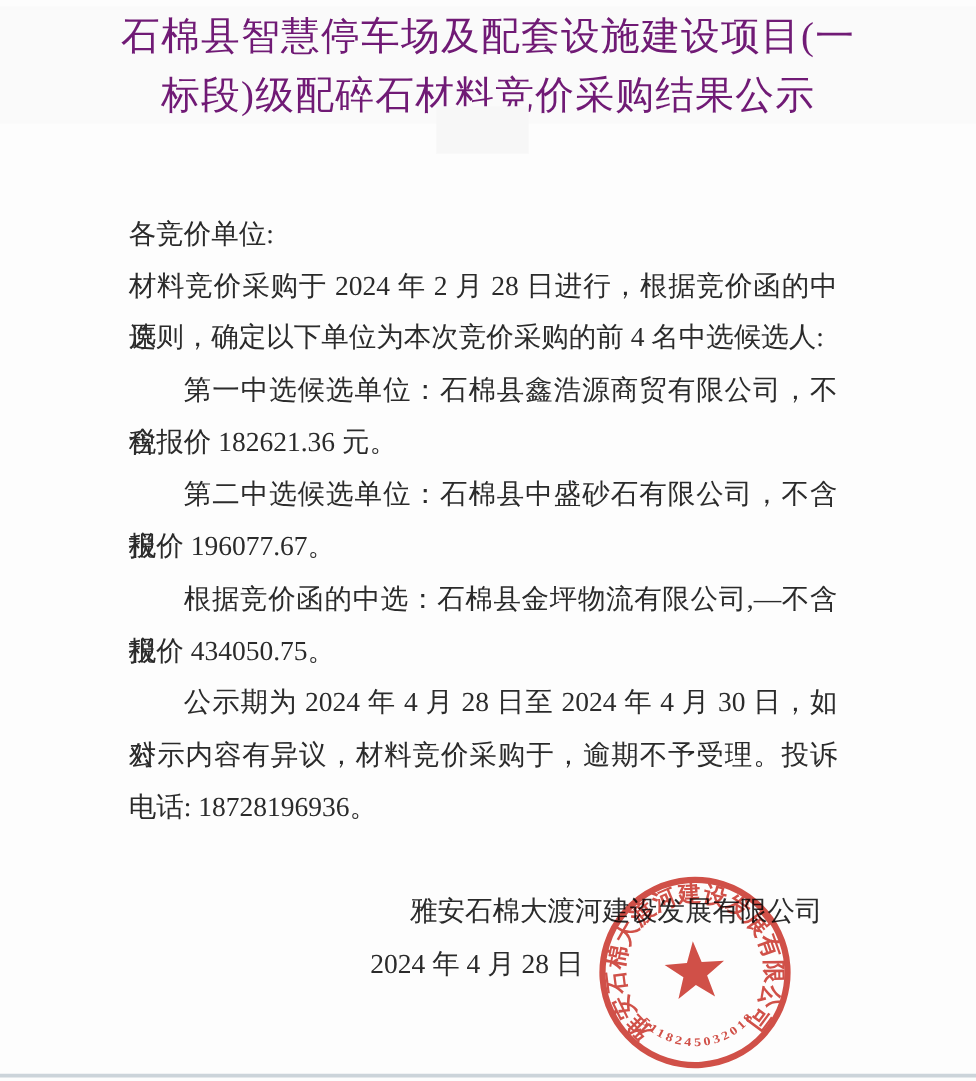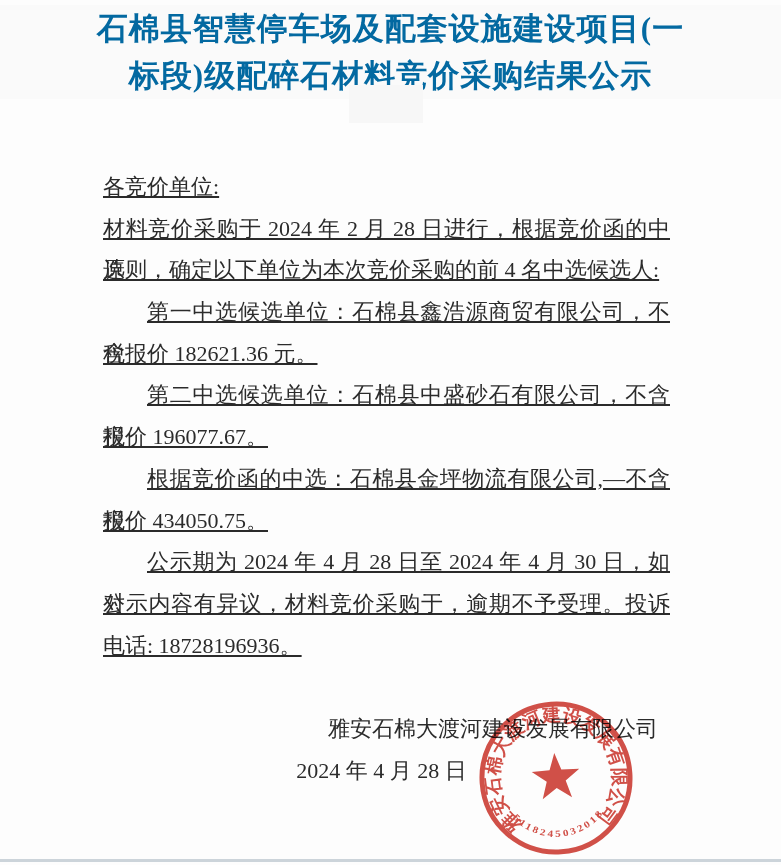--- a/index.html
+++ b/index.html
@@ -16,22 +16,22 @@
     overflow: hidden;
   }
   
   .title {
     position: absolute;
     left: 0; top: 5px; width: 781px;
     margin: 0;
     text-align: center;
     font-size: 31px;
     line-height: 47px;
-    font-weight: bold;
-    color: #0369a1;
+    font-weight: normal;
+    color: #701a75;
     letter-spacing: 1px;
   }
   .title .tline { background: rgba(90,90,90,0.02); }
   
   .scan-box {
     position: absolute;
     left: 349px; top: 85px;
     width: 74px; height: 38px;
     background: #f7f7f7;
   }
@@ -41,21 +41,20 @@
     left: 103px; top: 166px;
     width: 567px;
     font-size: 22px;
     color: #2b2b2b;
   }
   .line {
     height: 41.7px;
     line-height: 41.7px;
     white-space: nowrap;
     text-align: left;
-    text-decoration: underline;
   }
   .line.justify {
     white-space: normal;
     text-align: justify;
     text-align-last: justify;
   }
   .line.indent { text-indent: 2em; }
   
   .sig-company {
     margin-top: 41.7px;

